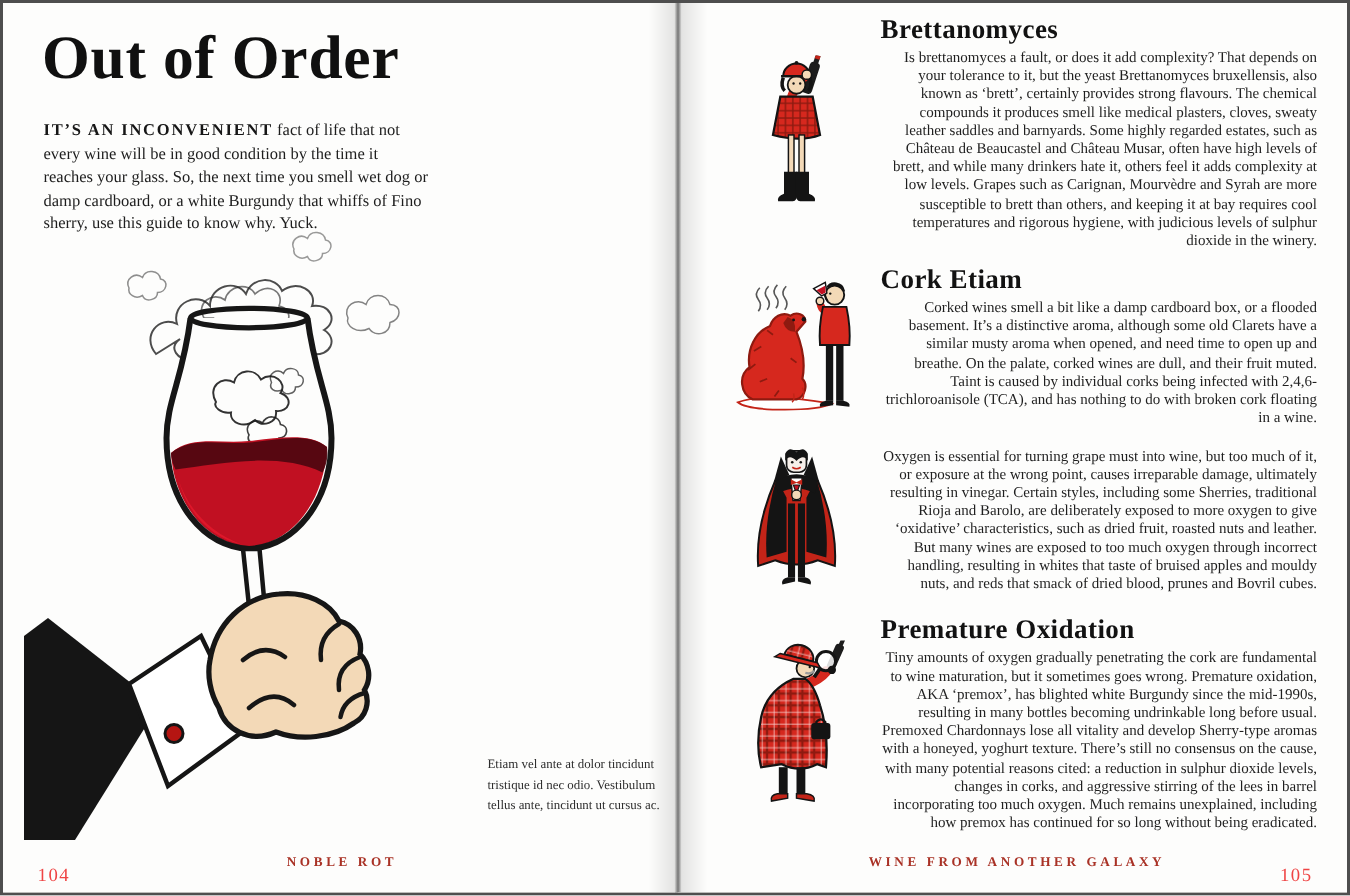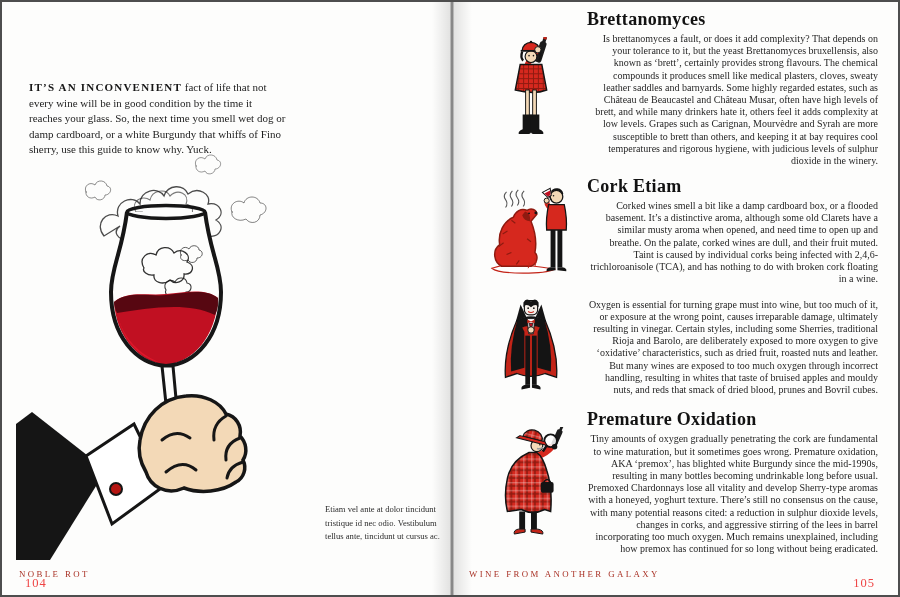--- a/index.html
+++ b/index.html
@@ -35,22 +35,22 @@
   .caption {
     position:absolute; left:323px; top:501px; width:126px;
     font-size:8.6px; line-height:1.58; color:#2d2d2d;
   }
   .folio {
     position:absolute; bottom:4px; font-size:12.5px; color:#ef4444; letter-spacing:1px;
   }
   .folio-left { left:23px; }
   .folio-right { right:25px; }
   .running {
-    position:absolute; bottom:16px; left:17px; right:0; 
-    font-size:8.8px; font-weight:400; letter-spacing:2.4px; color:#a93226;
+    position:absolute; bottom:16px; left:4px; right:0; text-align:center;
+    font-size:8.8px; font-weight:700; letter-spacing:2.4px; color:#a93226;
   }
   
   .sections {
     position:absolute; left:0; top:0; width:448px; height:553px;
     padding:7px 22px 0 32px;
     display:flex; flex-direction:column; gap:9px;
   }
   .section {
     display:grid; grid-template-columns:94px 1fr; column-gap:9px; align-items:center;
   }
@@ -61,20 +61,21 @@
   }
   .section-body { font-size:10px; line-height:1.22; color:#1f1f1f;text-align:right; }
 </style>
 </head>
 <body>
 
 <div class="spread">
 
   <div class="page page-left">
 
+    <h1 class="page-title">Out of Order</h1>
 
     <p class="intro"><span class="lead">IT’S AN INCONVENIENT</span><span> fact of life that not every wine will be in good condition by the time it reaches your glass. So, the next time you smell wet dog or damp cardboard, or a white Burgundy that whiffs of Fino sherry, use this guide to know why. Yuck.</span></p>
 
     <svg class="glass-art" viewBox="0 0 302 420" role="img" aria-label="hand-in-suit-cuff-holding-smoking-glass-of-red-wine">
 
       <g fill="none" stroke="#1f1f1f" stroke-linecap="round">
         <path opacity=".8" stroke-width="1.3" d="M88,96 c-10,-12 2,-26 14,-20 c-4,-14 14,-22 22,-12 c0,-14 18,-18 24,-8 c4,-12 20,-12 24,-2 c10,-8 24,0 20,10 c12,-2 18,10 8,16 c10,6 4,18 -8,16 c4,10 -10,16 -18,10 c-2,10 -16,12 -22,4 c-8,8 -20,6 -22,-2 c-10,6 -20,0 -18,-8 c-10,0 -16,-8 -8,-14 z"></path>
         <path opacity=".6" stroke-width="1.1" d="M120,72 c-6,-10 6,-18 14,-12 c2,-10 16,-12 20,-4 c8,-8 20,-2 16,8 c10,2 8,14 -2,14 c2,8 -8,12 -14,8 c-6,8 -18,4 -18,-4 c-8,2 -14,-4 -10,-10 z"></path>
         <path opacity=".55" stroke-width="1" d="M216,72 c-4,-8 6,-14 12,-9 c2,-8 14,-8 16,0 c8,0 8,10 0,12 c0,8 -10,10 -14,4 c-8,4 -16,-2 -14,-7 z"></path>
         <path opacity=".5" stroke-width="1" d="M70,52 c-3,-6 4,-11 9,-7 c2,-6 11,-5 12,1 c6,1 4,9 -2,9 c0,5 -8,7 -10,2 c-5,3 -10,-1 -9,-5 z"></path>

